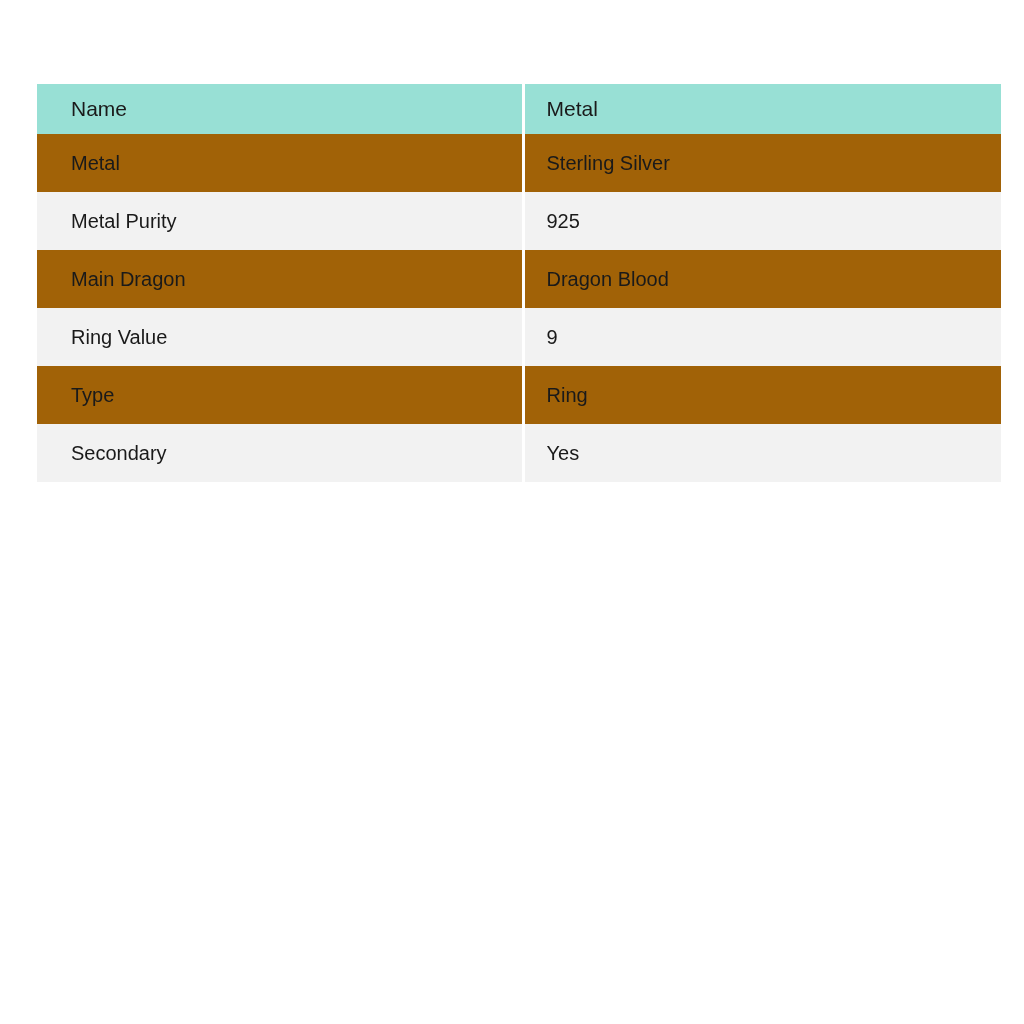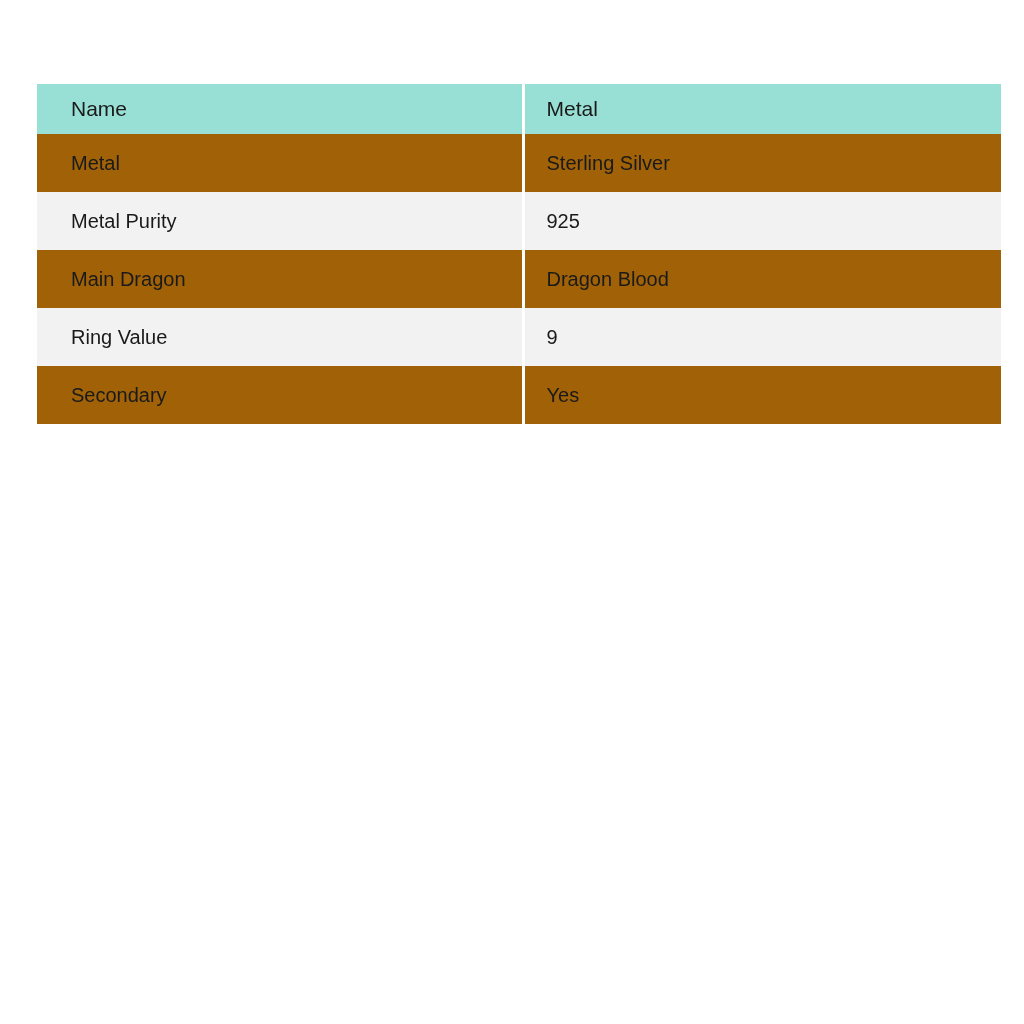--- a/index.html
+++ b/index.html
@@ -80,17 +80,21 @@
     </tr>
     <tr>
       <td>Main Dragon</td>
       <td>Dragon Blood</td>
     </tr>
     <tr>
       <td>Ring Value</td>
       <td>9</td>
     </tr>
     <tr>
+      <td>Type</td>
+      <td>Ring</td>
+    </tr>
+    <tr>
       <td>Secondary</td>
       <td>Yes</td>
     </tr>
   </tbody>
 </table>
 
 </body></html>

